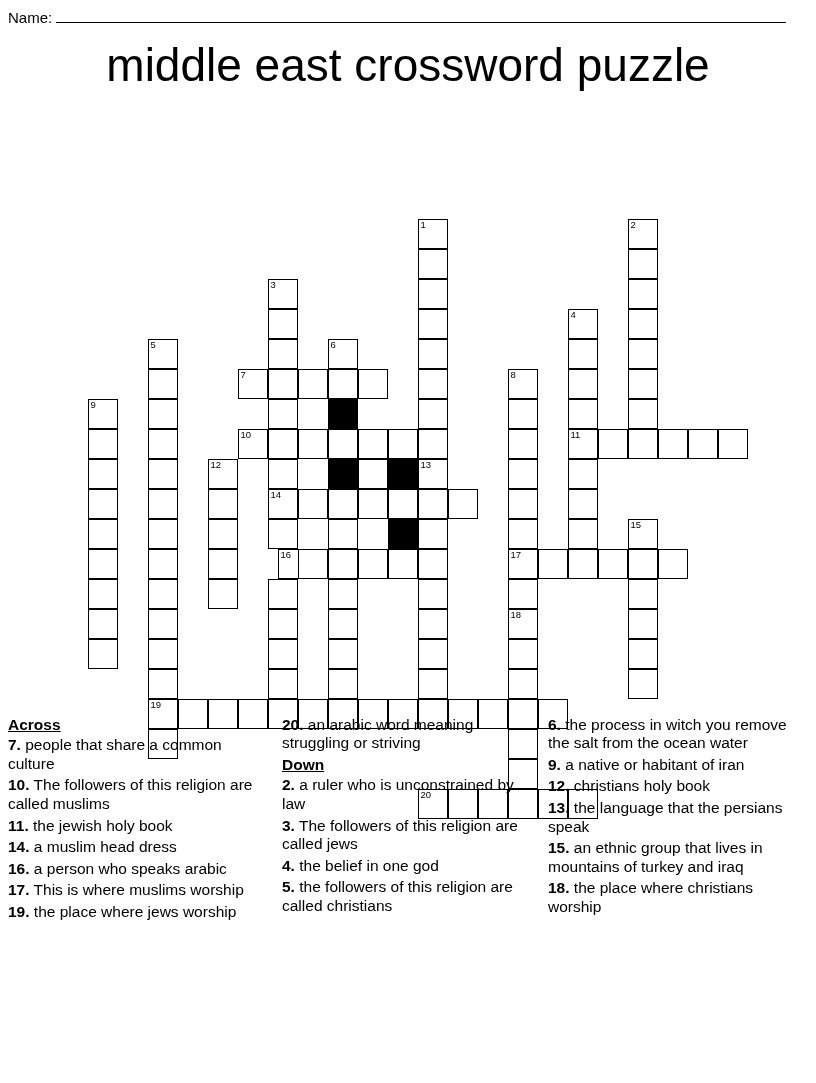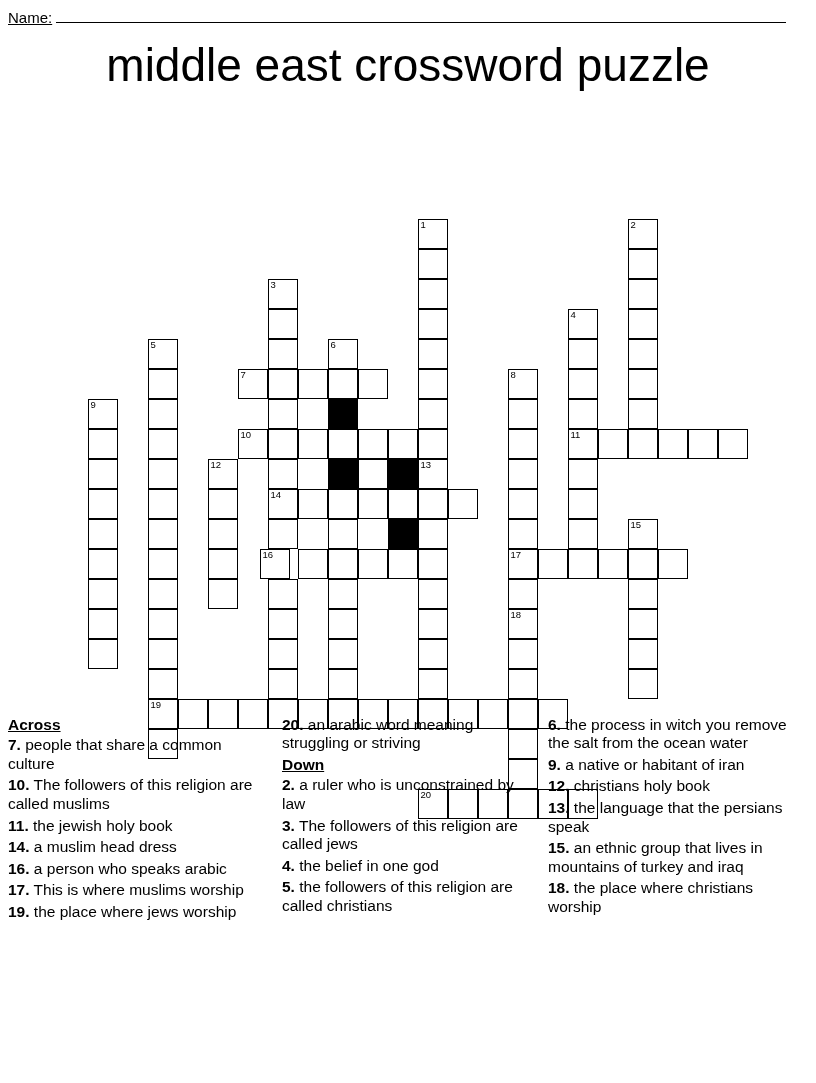--- a/index.html
+++ b/index.html
@@ -18,21 +18,20 @@
 
   
   .name-row {
     display: flex;
     align-items: baseline;
     padding: 8px 30px 0 8px;
     font-size: 15px;
   }
   .name-label {
     white-space: nowrap;
-    text-decoration: underline;
   }
   .name-rule {
     flex: 1;
     margin-left: 4px;
     border-bottom: 1.5px solid #000;
     height: 14px;
   }
 
   
   .puzzle-title {
@@ -223,21 +222,21 @@
     <div class="cell block" style="left: 388px; top: 428px;"></div>
     <div class="cell" style="left: 418px; top: 428px;"></div>
     <div class="cell" style="left: 508px; top: 428px;"></div>
     <div class="cell" style="left: 568px; top: 428px;"></div>
     <div class="cell" style="left: 628px; top: 428px;">
       <span class="num">15</span>
     </div>
     <div class="cell" style="left: 88px; top: 458px;"></div>
     <div class="cell" style="left: 148px; top: 458px;"></div>
     <div class="cell" style="left: 208px; top: 458px;"></div>
-    <div class="cell" style="left: 260px; top: 458px; padding-left: 20px;">
+    <div class="cell" style="left: 278px; top: 458px; padding-left: 20px;">
       <span class="num">16</span>
     </div>
     <div class="cell" style="left: 298px; top: 458px;"></div>
     <div class="cell" style="left: 328px; top: 458px;"></div>
     <div class="cell" style="left: 358px; top: 458px;"></div>
     <div class="cell" style="left: 388px; top: 458px;"></div>
     <div class="cell" style="left: 418px; top: 458px;"></div>
     <div class="cell" style="left: 508px; top: 458px;">
       <span class="num">17</span>
     </div>

